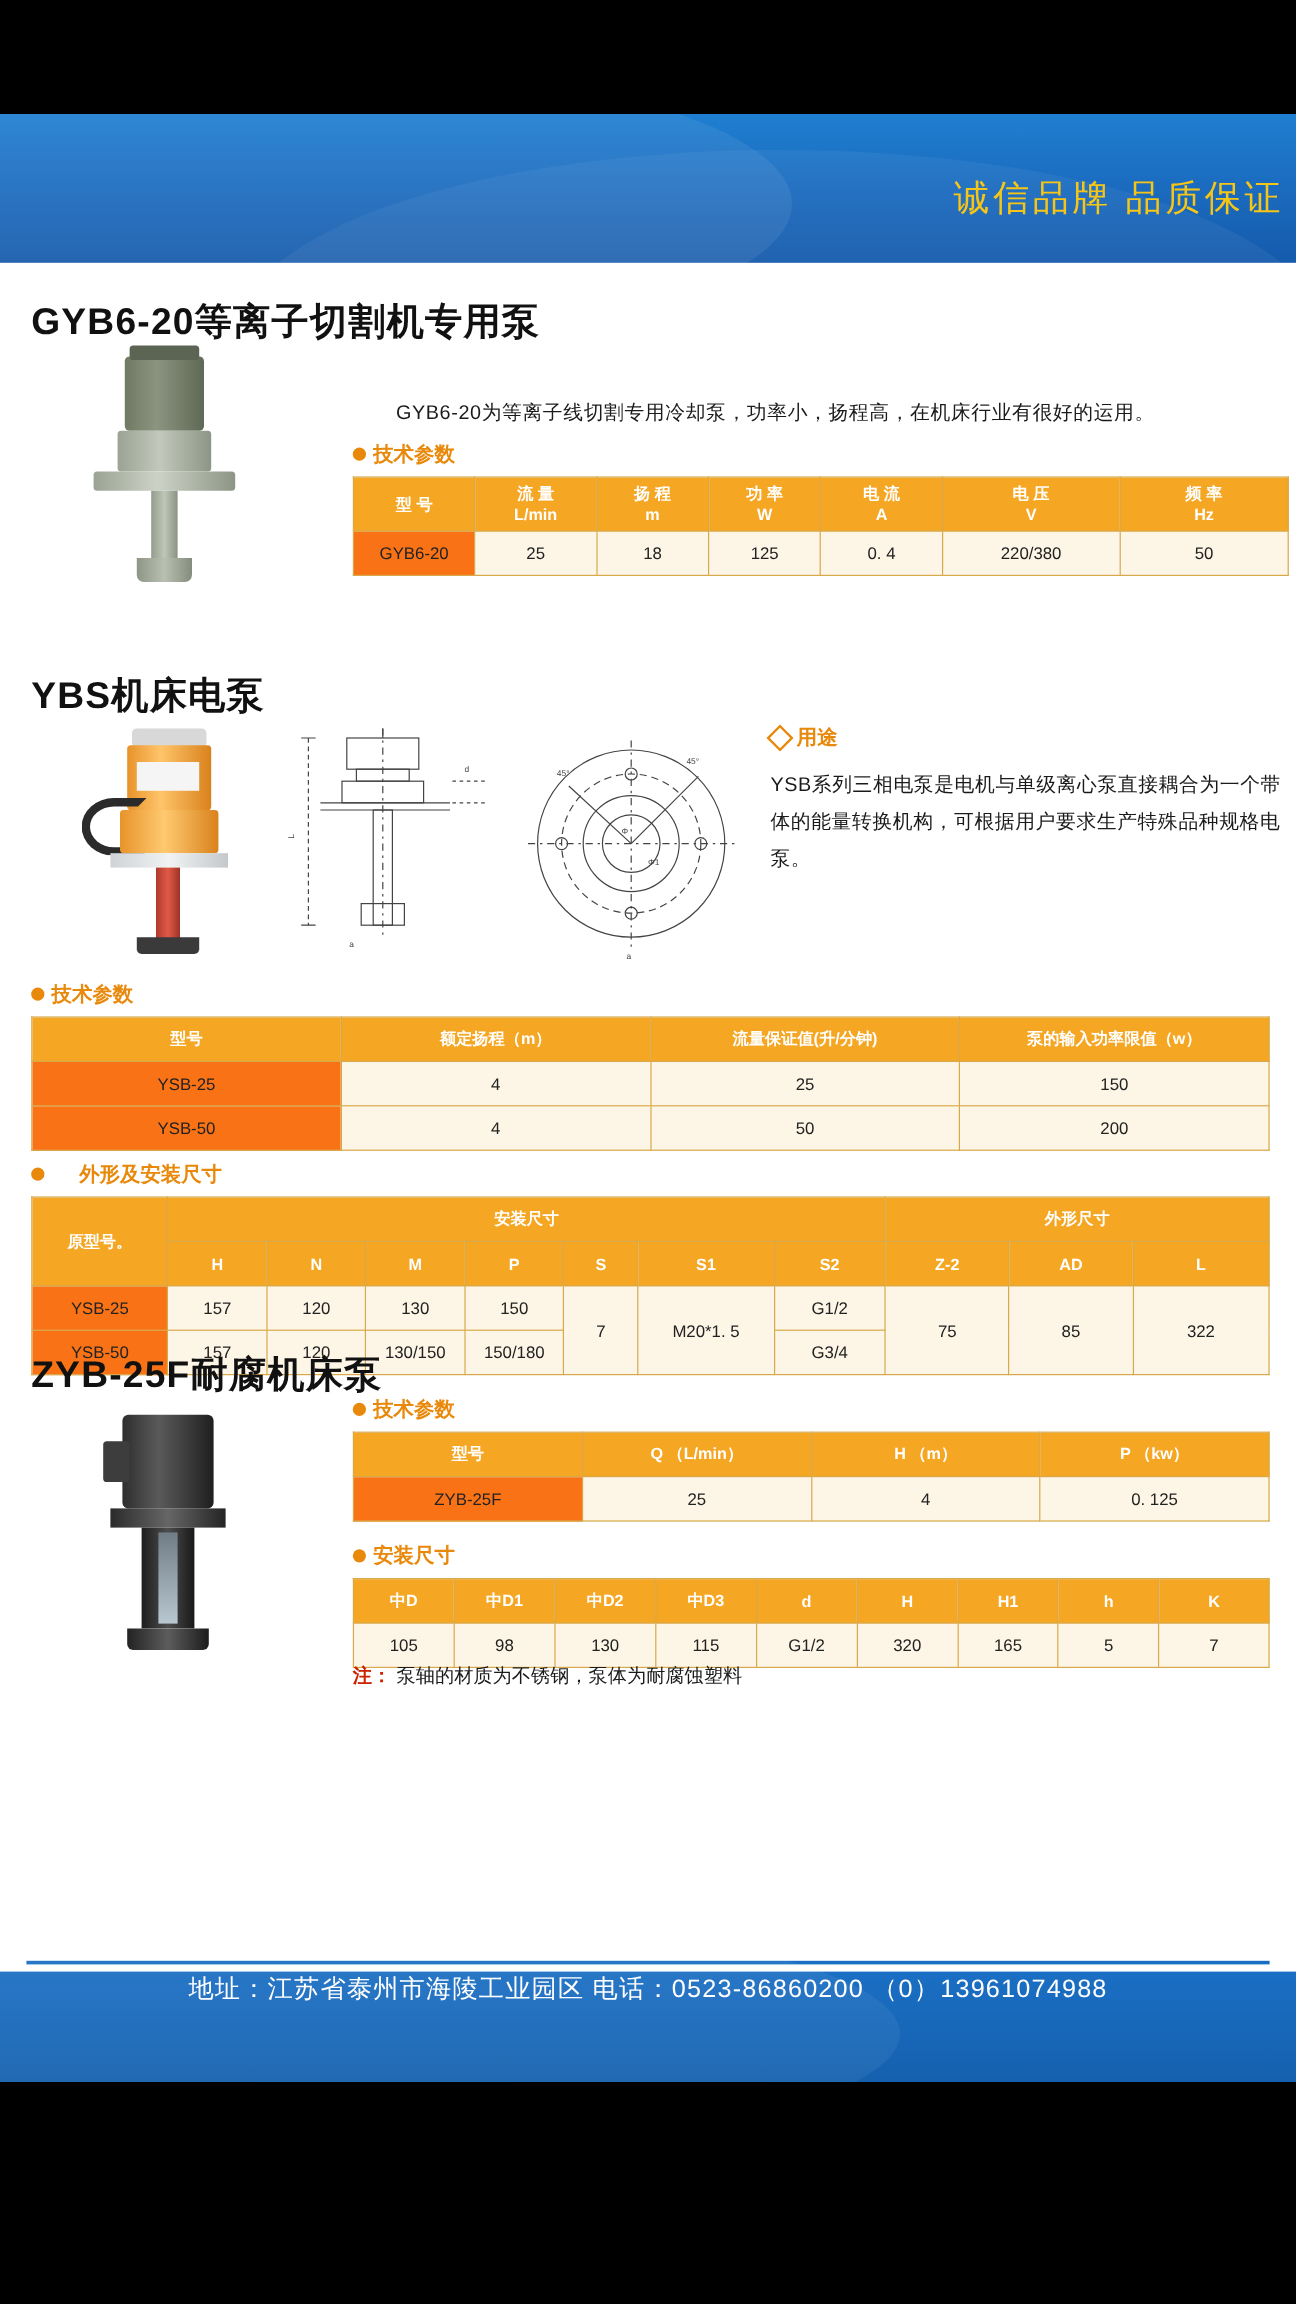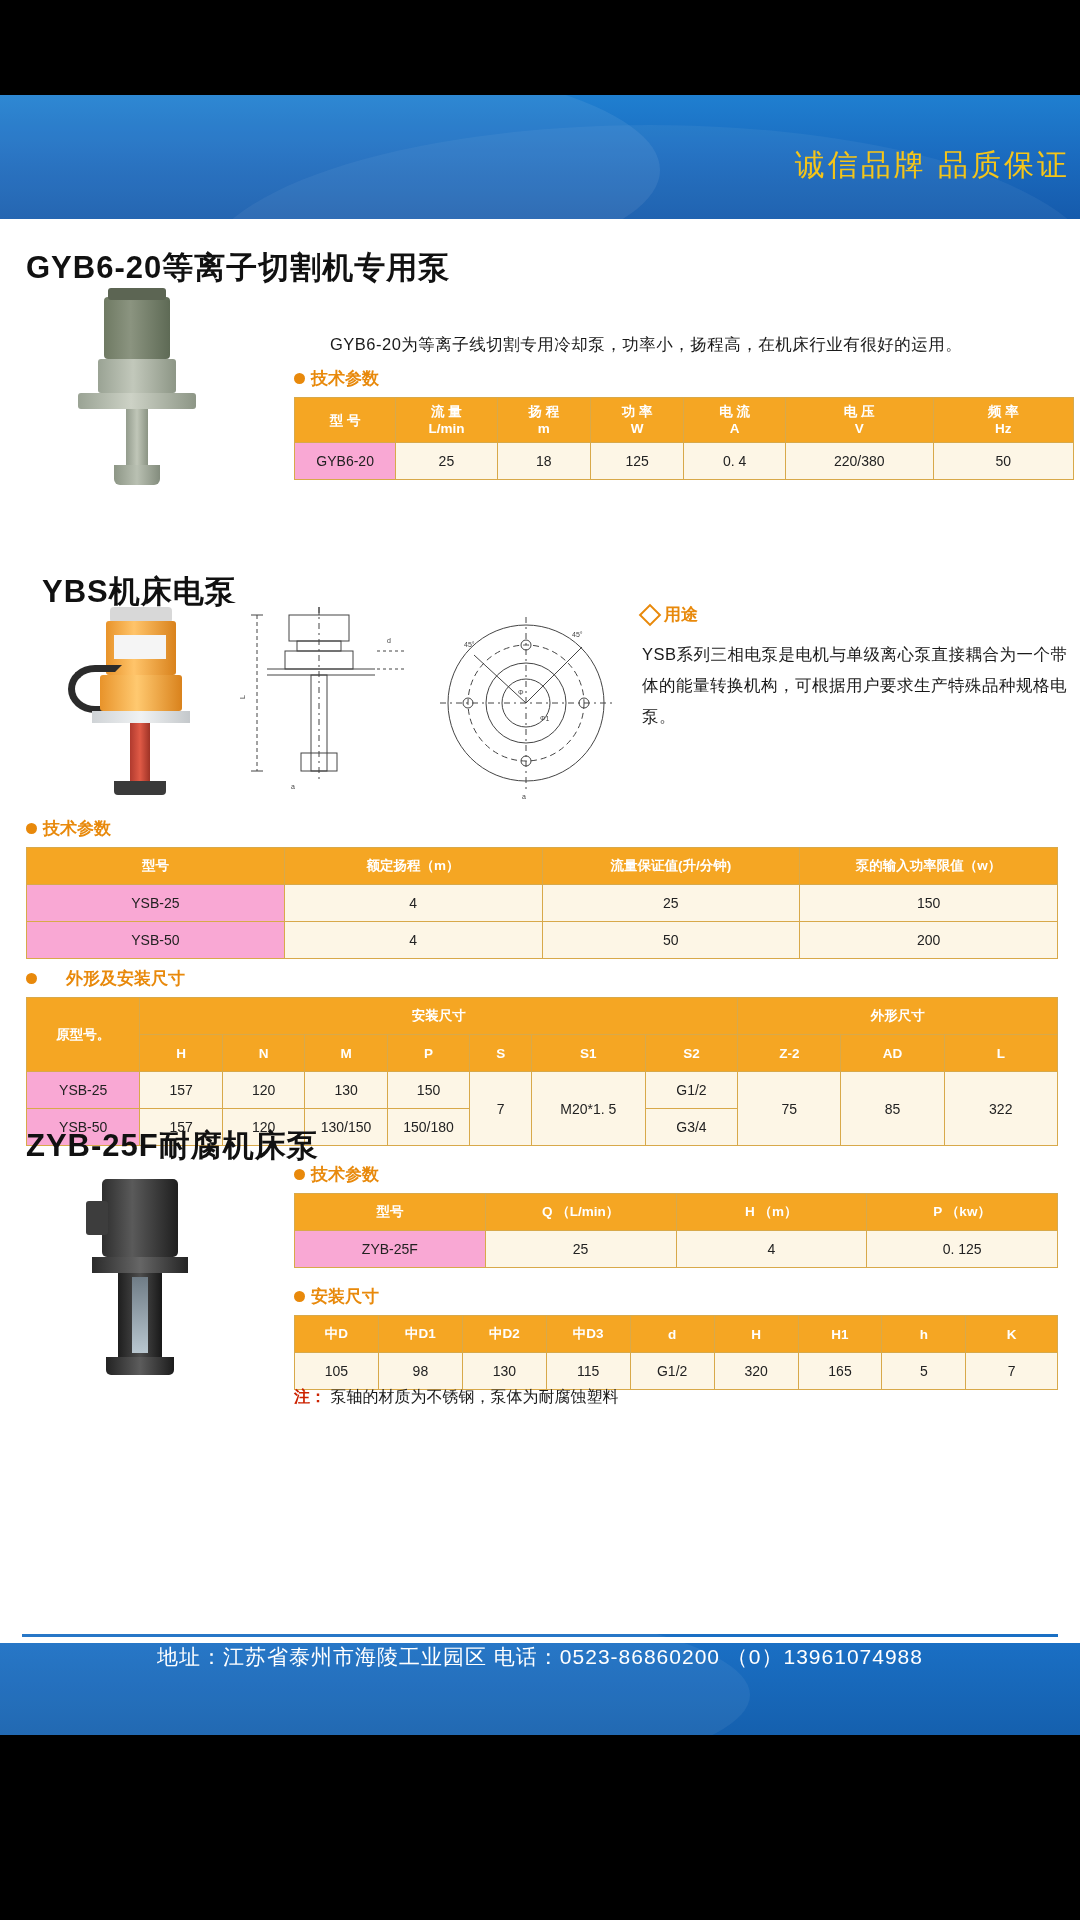--- a/index.html
+++ b/index.html
@@ -137,21 +137,21 @@
     color: #ffffff;
     font-weight: bold;
     font-size: 13.5px;
     height: 26px;
   }
   table.tbl td {
     background: #fdf6e6;
     height: 26px;
   }
   table.tbl td.lbl {
-    background: #f9a8d4;
+    background: #f97316;
   }
   .th-two span {
     display: block;
     line-height: 17px;
   }
 
   
   .prod1 {
     position: absolute;
     left: 30px;
@@ -347,21 +347,21 @@
             <td>220/380</td>
             <td>50</td>
           </tr>
         </tbody>
           </table>
       </div>
     </div>
 
     <div style="position:relative; height:560px;">
 
-      <div class="sec-title" style="position:absolute; left:4px; top:16px;margin-left:16px;">YBS机床电泵</div>
+      <div class="sec-title" style="position:absolute; left:4px; top:4px;">YBS机床电泵</div>
 
       <div class="prod2" style="top:48px;">
         <div class="pump-b-top"></div>
         <div class="pump-b-motor"></div>
         <div class="pump-b-label"></div>
         <div class="pump-b-handle"></div>
         <div class="pump-b-body"></div>
         <div class="pump-b-plate"></div>
         <div class="pump-b-shaft"></div>
         <div class="pump-b-base"></div>

